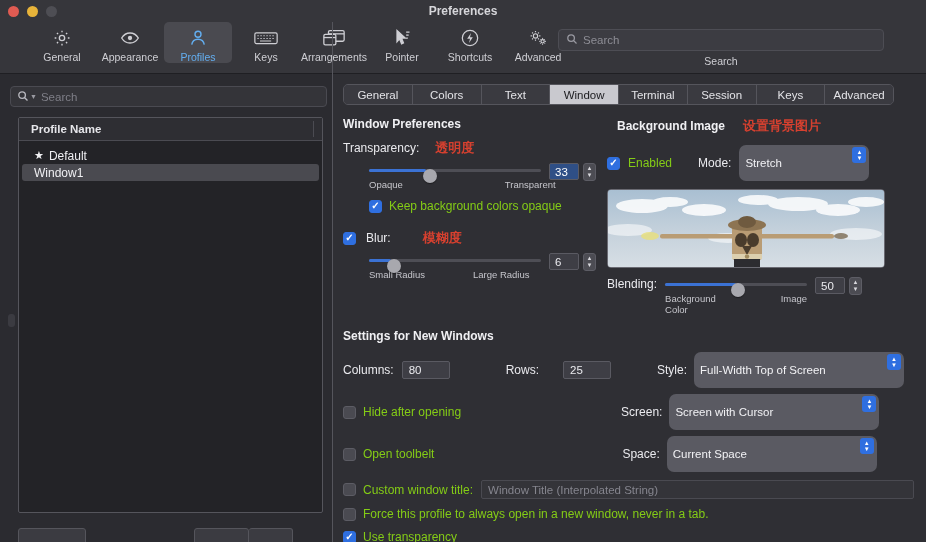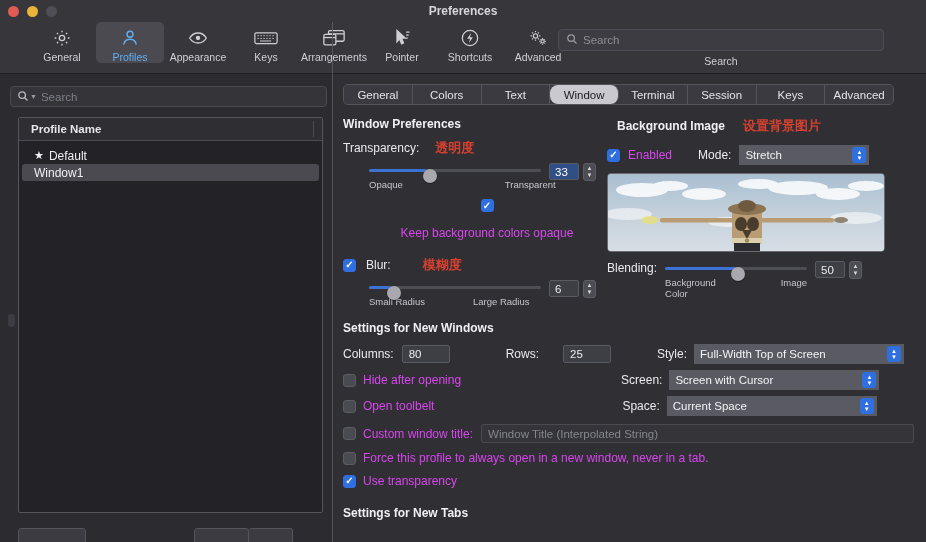--- a/index.html
+++ b/index.html
@@ -116,21 +116,21 @@
   .tabs {
     display: flex; height: 21px; border: 1px solid #55555c; border-radius: 5px;
     overflow: hidden; width: 551px; background: #3a3a40;
   }
   .tab {
     flex: 1; display: flex; align-items: center; justify-content: center;
     font-size: 11.5px; color: #e3e3e7; border-right: 1px solid #55555c;
     background: #3a3a40; cursor: default;
   }
   .tab:last-child { border-right: none; }
-  .tab.active { background: #c9c9cf; color: #1b1b1f; border-radius: 8px; }
+  .tab.active { background: #c9c9cf; color: #1b1b1f; border-radius: 0; }
 
   .cols { display: flex; margin-top: 12px; }
   .colL { width: 262px; }
   .colR { width: 285px; margin-left: 2px; }
 
   .sect-title { font-size: 12px; font-weight: bold; color: #f0f0f3; }
   .zh { color: #d6402f; font-size: 13px; font-weight: bold; }
 
   .row { display: flex; align-items: center; }
   .lbl { font-size: 12px; color: #eaeaee; }
@@ -161,25 +161,25 @@
 
   .cbox {
     width: 13px; height: 13px; border-radius: 3px; background: #4a4a51;
     border: 1px solid #5c5c64; display: inline-flex;
     align-items: center; justify-content: center; flex: none;
   }
   .cbox.on { background: #2f6fe0; border-color: #2f6fe0; }
   .cbox.on::after {
     content: "✓"; color: #fff; font-size: 10px; line-height: 1; font-weight: bold;
   }
-  .cbrow { display: flex; align-items: center; gap: 14px; margin-top: 7px; flex-direction: column; }
-  .cblabel { font-size: 12px; color: #d946ef; }
+  .cbrow { display: flex; align-items: center; gap: 7px; margin-top: 7px; }
+  .cblabel { font-size: 12px; color: #84cc16; }
 
   .popup {
-    background: #5a5a62; border-radius: 0; height: 20px;
+    background: #5a5a62; border-radius: 7px; height: 36px;
     display: flex; align-items: center; padding: 0 6px;
     font-size: 11.5px; color: #f2f2f5; position: relative;
   }
   .pchev {
     position: absolute; right: 3px; top: 2px; width: 14px; height: 16px;
     background: #2f6fe0; border-radius: 3px;
     display: flex; flex-direction: column; align-items: center; justify-content: center;
     font-size: 6px; color: #fff; line-height: 6px;
   }
 
@@ -217,38 +217,38 @@
     <div class="tbitem">
       <div class="tbicon">
         <svg width="20" height="20" viewBox="0 0 24 24" fill="none" stroke="#cfcfd4" stroke-width="1.6">
           <circle cx="12" cy="12" r="3.2"></circle>
           <path d="M12 3.2v2M12 19v2M3.2 12h2M19 12h2M5.9 5.9l1.4 1.4M16.8 16.8l1.4 1.4M18.2 5.9l-1.4 1.4M7.3 16.8l-1.4 1.4"></path>
         </svg>
       </div>
       <div class="tblabel">General</div>
     </div>
 
+    <div class="tbitem">
+      <div class="tbicon">
+        <svg width="22" height="20" viewBox="0 0 24 24" fill="none" stroke="#cfcfd4" stroke-width="1.6">
+          <path d="M2 12s3.6-6 10-6 10 6 10 6-3.6 6-10 6-10-6-10-6z"></path>
+          <circle cx="12" cy="12" r="2.6" fill="#cfcfd4" stroke="none"></circle>
+        </svg>
+      </div>
+      <div class="tblabel">Appearance</div>
+    </div>
+
     <div class="tbitem selected">
       <div class="tbicon">
         <svg width="20" height="20" viewBox="0 0 24 24" fill="none" stroke="#63aef0" stroke-width="1.7">
           <circle cx="12" cy="7.5" r="3.6"></circle>
           <path d="M4.5 20c.6-4.3 3.8-6.6 7.5-6.6s6.9 2.3 7.5 6.6"></path>
         </svg>
       </div>
       <div class="tblabel">Profiles</div>
-    </div>
-
-    <div class="tbitem">
-      <div class="tbicon">
-        <svg width="22" height="20" viewBox="0 0 24 24" fill="none" stroke="#cfcfd4" stroke-width="1.6">
-          <path d="M2 12s3.6-6 10-6 10 6 10 6-3.6 6-10 6-10-6-10-6z"></path>
-          <circle cx="12" cy="12" r="2.6" fill="#cfcfd4" stroke="none"></circle>
-        </svg>
-      </div>
-      <div class="tblabel">Appearance</div>
     </div>
 
     <div class="tbitem">
       <div class="tbicon">
         <svg width="24" height="18" viewBox="0 0 28 18" fill="none" stroke="#cfcfd4" stroke-width="1.4">
           <rect x="1" y="3" width="26" height="12.5" rx="1.8"></rect>
           <path d="M4 6.5h1.5M7.5 6.5H9M11 6.5h1.5M14.5 6.5H16M18 6.5h1.5M21.5 6.5H23M4 9.5h1.5M7.5 9.5H9M11 9.5h1.5M14.5 9.5H16M18 9.5h1.5M21.5 9.5H23M7 12.5h13" stroke-width="1.2"></path>
         </svg>
       </div>
       <div class="tblabel">Keys</div>

